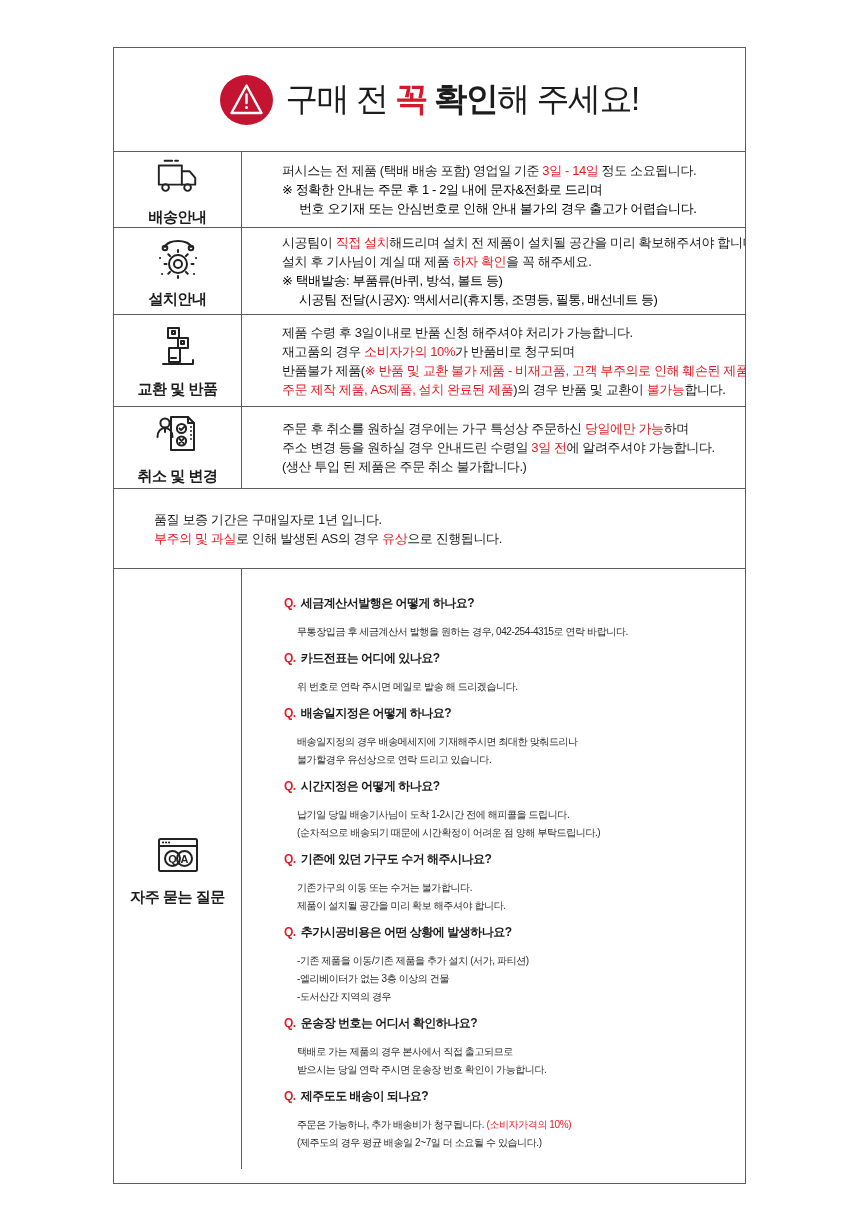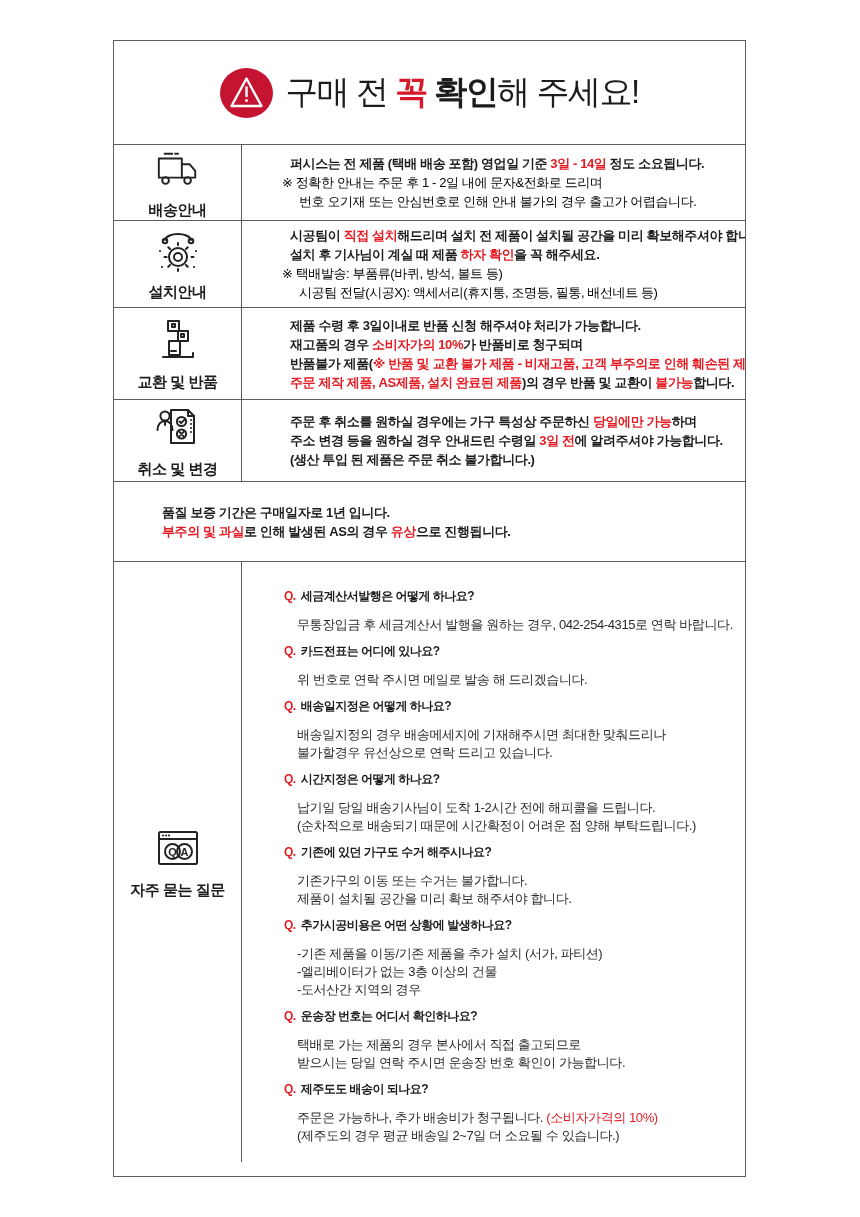--- a/index.html
+++ b/index.html
@@ -1,20 +1,20 @@
 <!DOCTYPE html>
 <html><head>
 <meta charset="utf-8">
 <style>
   * { box-sizing: border-box; margin: 0; padding: 0; }
   html,body { width: 860px; height: 1217px; background: #ffffff; }
   body { font-family: "Liberation Sans", "DejaVu Sans", sans-serif; color: #1c1c1c; position: relative; }
 
   .sheet {
-    position: absolute; left: 113px; top: 40px;
+    position: absolute; left: 113px; top: 47px;
     width: 633px; height: 1137px;
     border: 1px solid #5c5c5c;
     display: flex; flex-direction: column;
     background: #fff;
     overflow: hidden;
   }
 
   .header {
     height: 104px; flex-shrink: 0;
     border-bottom: 1px solid #5c5c5c;
@@ -42,30 +42,30 @@
   .icon-cell svg { width: 48px; height: 48px; }
   .row-delivery .icon-cell svg, .row-as .icon-cell svg { width: 46px; height: 46px; }
   .cell-label { font-size: 15px; font-weight: 700; letter-spacing: -0.5px; white-space: nowrap; }
 
   .text-cell {
     flex: 1; padding: 8px 10px 8px 40px;
     display: flex; flex-direction: column; justify-content: center;
     overflow: hidden;
   }
   .line { font-size: 13px; line-height: 19px; letter-spacing: -0.4px; white-space: nowrap; }
-  .line.bold { font-weight: 700; margin-left: 8px; }
+  .line.bold { font-weight: 400; }
   .line.gray { color: #000000; font-weight: 400; }
   .line.gray.indent { padding-left: 17px; }
   .red { color: #e31b23; }
 
   .faq-cell { flex: 1; padding: 26px 8px 8px 42px; overflow: hidden; }
   .faq-q { font-size: 12px; font-weight: 700; letter-spacing: -0.5px; margin: 0 0 11px 0; white-space: nowrap; }
   .faq-q .qmark { color: #e31b23; margin-right: 5px; }
   .faq-a { margin: 0 0 9px 13px; }
-  .faq-a .aline { font-size: 13px; line-height: 18px; letter-spacing: -0.4px; white-space: nowrap; color: #2a2a2a; }
+  .faq-a .aline { font-size: 10px; line-height: 18px; letter-spacing: -0.4px; white-space: nowrap; color: #2a2a2a; }
 </style>
 </head>
 <body>
 
 <div class="sheet">
   <div class="header">
     <span class="badge">
       <svg viewBox="0 0 53 50">
         <ellipse cx="26.5" cy="25" rx="26.5" ry="25" fill="#c41431"></ellipse>
         <path d="M26.5 10.5 L41.5 38 H11.5 Z" fill="none" stroke="#fff" stroke-width="2.4" stroke-linejoin="round"></path>

